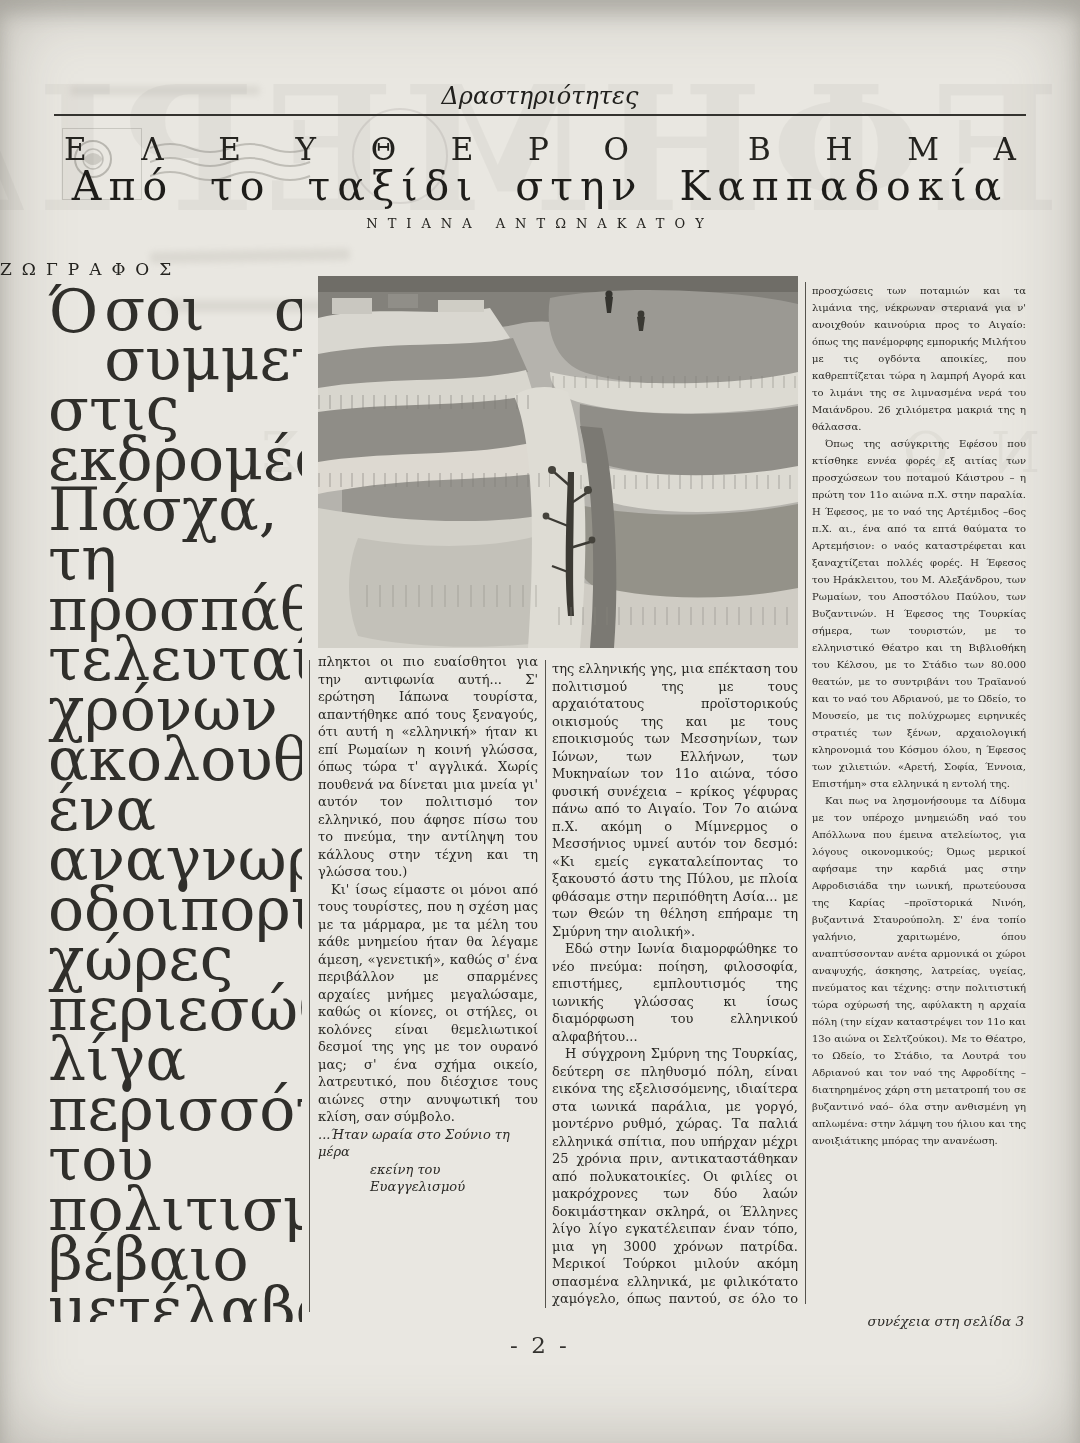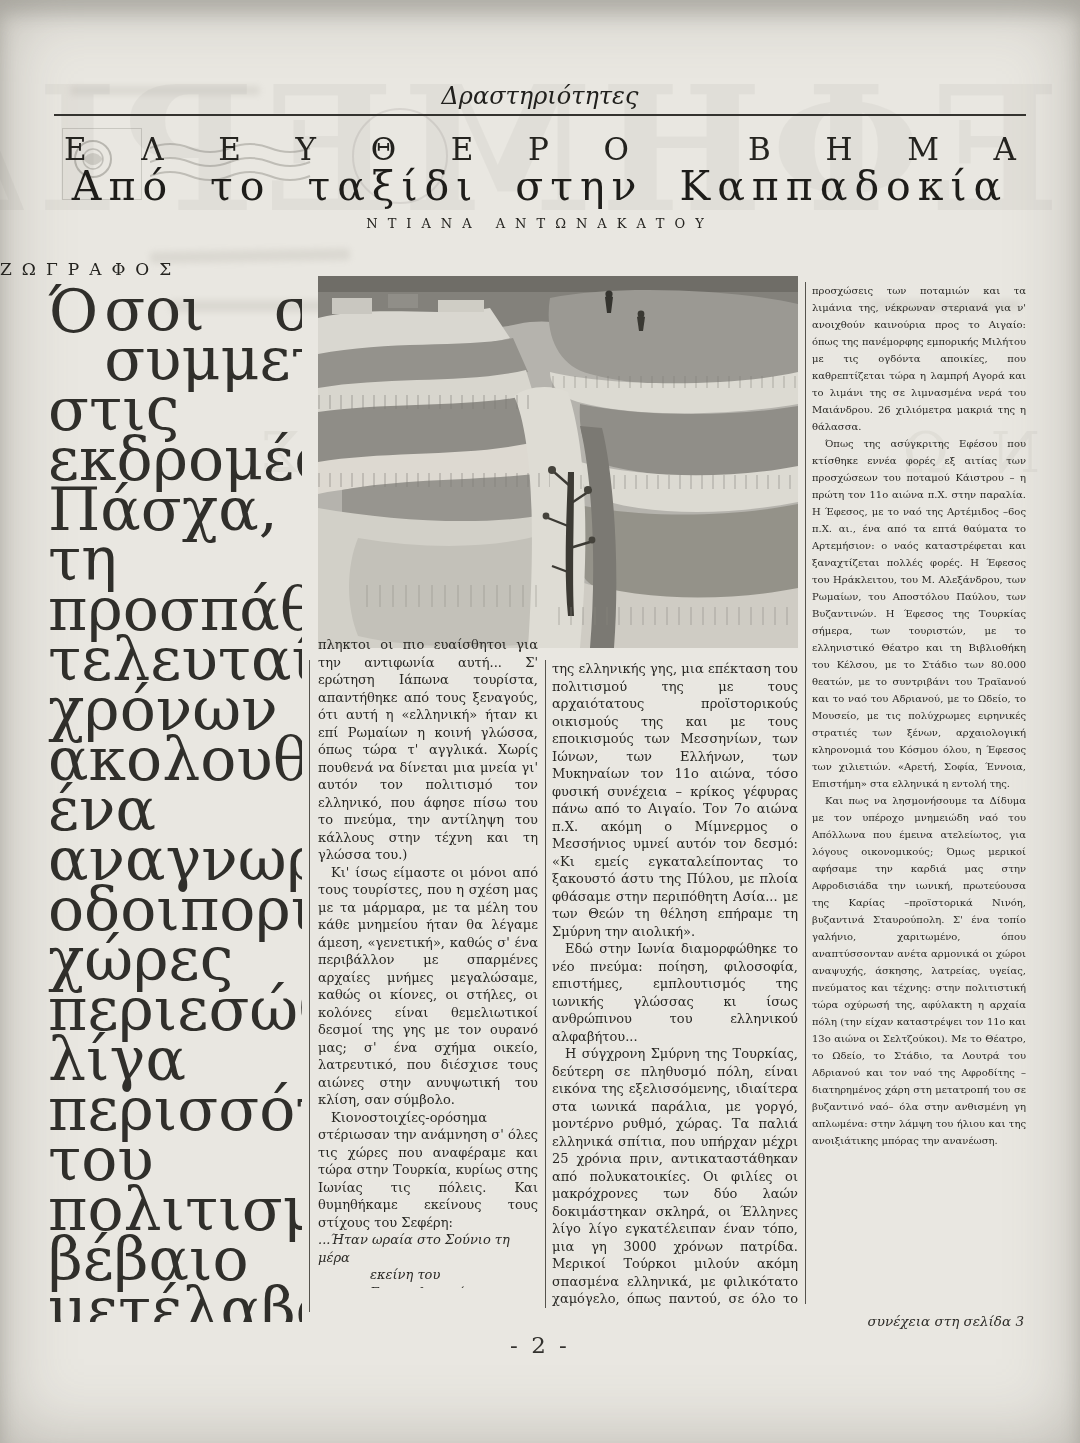--- a/index.html
+++ b/index.html
@@ -61,21 +61,21 @@
     position:absolute;top:259px;left:0;width:100%;
     text-align:left;font-size:17px;letter-spacing:10px;color:#24231f;
   }
   
   .col{
     position:absolute;overflow:hidden;
     font-size:13px;line-height:17.5px;text-align:justify;
     color:#292824;
   }
   .col-1{left:48px;top:282px;width:254px;height:1040px;}
-  .col-2{left:318px;top:636px;width:220px;height:652px;}
+  .col-2{left:318px;top:653px;width:220px;height:652px;}
   .col-3{left:552px;top:660px;width:246px;height:648px;}
   .col-4{left:812px;top:282px;width:214px;height:1018px;font-size:10px;line-height:17px;}
   .para{margin:0;text-indent:13px;}
   .para.cont,.para.dropcap{text-indent:0;}
   .para.poem{font-style:italic;text-align:left;text-indent:0;margin-top:0;}
   .para.poem-indent{font-style:italic;text-align:left;text-indent:0;padding-left:52px;}
   .dropcap{
     float:left;font-size:60px;line-height:50px;
     padding:2px 6px 0 0;color:#302f2b;
   }
@@ -198,27 +198,26 @@
     </svg>
   </figure>
 
   <div class="col col-1">
       <p class="para dropcap"><span class="dropcap">Ό</span>σοι συνάδελδοι συμμετείχαν στις μεγάλες εκδρομές μας του Πάσχα, σ' αυτήν τη συλλογική προσπάθεια των τελευταίων χρόνων ν' ακολουθήσουμε ένα αναγνωριστικό οδοιπορικό σε χώρες όπου περιεσώθηκαν λίγα ή περισσότερα ίχνη του ελληνικού πολιτισμού, είναι βέβαιο ότι μετέλαβαν βιωματικά κάτι από το απόσταγμα της ζωής των λαών που συναντήθηκαν γύρω απ' αυτή τη μεγάλη παλαίστρα –τη θάλασσα της Μεσογείου– κι αγωνίστηκαν να υπάρξουν, να κυριαρχήσουν, να λάμψουν ή και να αφανιστούν. Και καθώς οι χρονικές περιοχές της επικράτησής τους δεν είναι ατέρμονες και η ουσία η πνευματική αυτών των εκφράσεων του ανθρώπινου αγώνα είναι ευάλωτη, έκθετη σε κάθε επικάλυψη, η στιγμή της επικοινωνίας μας στον παρόντα χρόνο, ιερή στην αποκαλυπτικότητά της, διαστέλλεται σε μια αιωνιότητα του συντελεσμένου και του μεταβαλλόμενου.</p>
       <p class="para body">Εγκαταλείψαμε το Πάσχα στην πατρίδα, γι αυτό το γιορτινό αντάμωμα – για ένα «χαίρε» που αντήχησε εντός μας οικουμενικό, χωρίς θλίψη αποχαιρετισμού, «χαίρε» χαιρετισμού για ό,τι άξιο, μικρό ή μεγάλο διαφυλάχθηκε μέσα σ' ένα περιβάλλον ενός άλλου «γίγνεσθαι», για ό,τι απόμεινε απ' αυτές τις πολλές πατρίδες των χιλιετιών ζωής στο σταυροδρόμι της Μικράς Ασίας.</p>
     </div>
   <div class="col col-2">
       <p class="para cont">πληκτοι οι πιο ευαίσθητοι για την αντιφωνία αυτή... Σ' ερώτηση Ιάπωνα τουρίστα, απαντήθηκε από τους ξεναγούς, ότι αυτή η «ελληνική» ήταν κι επί Ρωμαίων η κοινή γλώσσα, όπως τώρα τ' αγγλικά. Χωρίς πουθενά να δίνεται μια μνεία γι' αυτόν τον πολιτισμό τον ελληνικό, που άφησε πίσω του το πνεύμα, την αντίληψη του κάλλους στην τέχνη και τη γλώσσα του.)</p>
       <p class="para body">Κι' ίσως είμαστε οι μόνοι από τους τουρίστες, που η σχέση μας με τα μάρμαρα, με τα μέλη του κάθε μνημείου ήταν θα λέγαμε άμεση, «γενετική», καθώς σ' ένα περιβάλλον με σπαρμένες αρχαίες μνήμες μεγαλώσαμε, καθώς οι κίονες, οι στήλες, οι κολόνες είναι θεμελιωτικοί δεσμοί της γης με τον ουρανό μας; σ' ένα σχήμα οικείο, λατρευτικό, που διέσχισε τους αιώνες στην ανυψωτική του κλίση, σαν σύμβολο.</p>
-      <p class="para body">Κιονοστοιχίες-ορόσημα στέριωσαν την ανάμνηση σ' όλες τις χώρες που αναφέραμε και τώρα στην Τουρκία, κυρίως στης Ιωνίας τις πόλεις. Και θυμηθήκαμε εκείνους τους στίχους του Σεφέρη:</p>
       <p class="para poem">...Ήταν ωραία στο Σούνιο τη μέρα</p>
       <p class="para poem-indent">εκείνη του Ευαγγελισμού</p>
     </div>
   <div class="col col-3">
       <p class="para cont">της ελληνικής γης, μια επέκταση του πολιτισμού της με τους αρχαιότατους προϊστορικούς οικισμούς της και με τους εποικισμούς των Μεσσηνίων, των Ιώνων, των Ελλήνων, των Μυκηναίων τον 11ο αιώνα, τόσο φυσική συνέχεια – κρίκος γέφυρας πάνω από το Αιγαίο. Τον 7ο αιώνα π.Χ. ακόμη ο Μίμνερμος ο Μεσσήνιος υμνεί αυτόν τον δεσμό: «Κι εμείς εγκαταλείποντας το ξακουστό άστυ της Πύλου, με πλοία φθάσαμε στην περιπόθητη Ασία... με των Θεών τη θέληση επήραμε τη Σμύρνη την αιολική».</p>
-      <p class="para body">Εδώ στην Ιωνία διαμορφώθηκε το νέο πνεύμα: ποίηση, φιλοσοφία, επιστήμες, εμπλουτισμός της ιωνικής γλώσσας κι ίσως ανθρώπινου του ελληνικού αλφαβήτου...</p>
+      <p class="para body">Εδώ στην Ιωνία διαμορφώθηκε το νέο πνεύμα: ποίηση, φιλοσοφία, επιστήμες, εμπλουτισμός της ιωνικής γλώσσας κι ίσως διαμόρφωση του ελληνικού αλφαβήτου...</p>
       <p class="para body">Η σύγχρονη Σμύρνη της Τουρκίας, δεύτερη σε πληθυσμό πόλη, είναι εικόνα της εξελισσόμενης, ιδιαίτερα στα ιωνικά παράλια, με γοργό, μοντέρνο ρυθμό, χώρας. Τα παλιά ελληνικά σπίτια, που υπήρχαν μέχρι 25 χρόνια πριν, αντικαταστάθηκαν από πολυκατοικίες. Οι φιλίες οι μακρόχρονες των δύο λαών δοκιμάστηκαν σκληρά, οι Έλληνες λίγο λίγο εγκατέλειπαν έναν τόπο, μια γη 3000 χρόνων πατρίδα. Μερικοί Τούρκοι μιλούν ακόμη σπασμένα ελληνικά, με φιλικότατο χαμόγελο, όπως παντού, σε όλο το οδοιπορικό μας, καθώς η σχέση αναγκαία φιλική, μπαίνει στα πλαίσια μιας επικοινωνίας κοινού συμφέροντος-καλών σχέσεων όμορων χωρών και μιας επερχόμενης ενοποίησης.</p>
     </div>
   <div class="col col-4">
       <p class="para cont">προσχώσεις των ποταμιών και τα λιμάνια της, νέκρωναν στεριανά για ν' ανοιχθούν καινούρια προς το Αιγαίο: όπως της πανέμορφης εμπορικής Μιλήτου με τις ογδόντα αποικίες, που καθρεπτίζεται τώρα η λαμπρή Αγορά και το λιμάνι της σε λιμνασμένα νερά του Μαιάνδρου. 26 χιλιόμετρα μακριά της η θάλασσα.</p>
       <p class="para body">Όπως της ασύγκριτης Εφέσου που κτίσθηκε εννέα φορές εξ αιτίας των προσχώσεων του ποταμού Κάιστρου – η πρώτη τον 11ο αιώνα π.Χ. στην παραλία. Η Έφεσος, με το ναό της Αρτέμιδος –6ος π.Χ. αι., ένα από τα επτά θαύματα το Αρτεμήσιον: ο ναός καταστρέφεται και ξαναχτίζεται πολλές φορές. Η Έφεσος του Ηράκλειτου, του Μ. Αλεξάνδρου, των Ρωμαίων, του Αποστόλου Παύλου, των Βυζαντινών. Η Έφεσος της Τουρκίας σήμερα, των τουριστών, με το ελληνιστικό Θέατρο και τη Βιβλιοθήκη του Κέλσου, με το Στάδιο των 80.000 θεατών, με το συντριβάνι του Τραϊανού και το ναό του Αδριανού, με το Ωδείο, το Μουσείο, με τις πολύχρωμες ειρηνικές στρατιές των ξένων, αρχαιολογική κληρονομιά του Κόσμου όλου, η Έφεσος των χιλιετιών. «Αρετή, Σοφία, Έννοια, Επιστήμη» στα ελληνικά η εντολή της.</p>
       <p class="para body">Και πως να λησμονήσουμε τα Δίδυμα με τον υπέροχο μνημειώδη ναό του Απόλλωνα που έμεινα ατελείωτος, για λόγους οικονομικούς; Όμως μερικοί αφήσαμε την καρδιά μας στην Αφροδισιάδα την ιωνική, πρωτεύουσα της Καρίας –προϊστορικά Νινόη, βυζαντινά Σταυρούπολη. Σ' ένα τοπίο γαλήνιο, χαριτωμένο, όπου αναπτύσσονταν ανέτα αρμονικά οι χώροι αναψυχής, άσκησης, λατρείας, υγείας, πνεύματος και τέχνης: στην πολιτιστική τώρα οχύρωσή της, αφύλακτη η αρχαία πόλη (την είχαν καταστρέψει τον 11ο και 13ο αιώνα οι Σελτζούκοι). Με το Θέατρο, το Ωδείο, το Στάδιο, τα Λουτρά του Αδριανού και τον ναό της Αφροδίτης –διατηρημένος χάρη στη μετατροπή του σε βυζαντινό ναό– όλα στην ανθισμένη γη απλωμένα: στην λάμψη του ήλιου και της ανοιξιάτικης μπόρας την ανανέωση.</p>
     </div>
 
   <div class="vrule vrule-1"></div>
   <div class="vrule vrule-2"></div>

